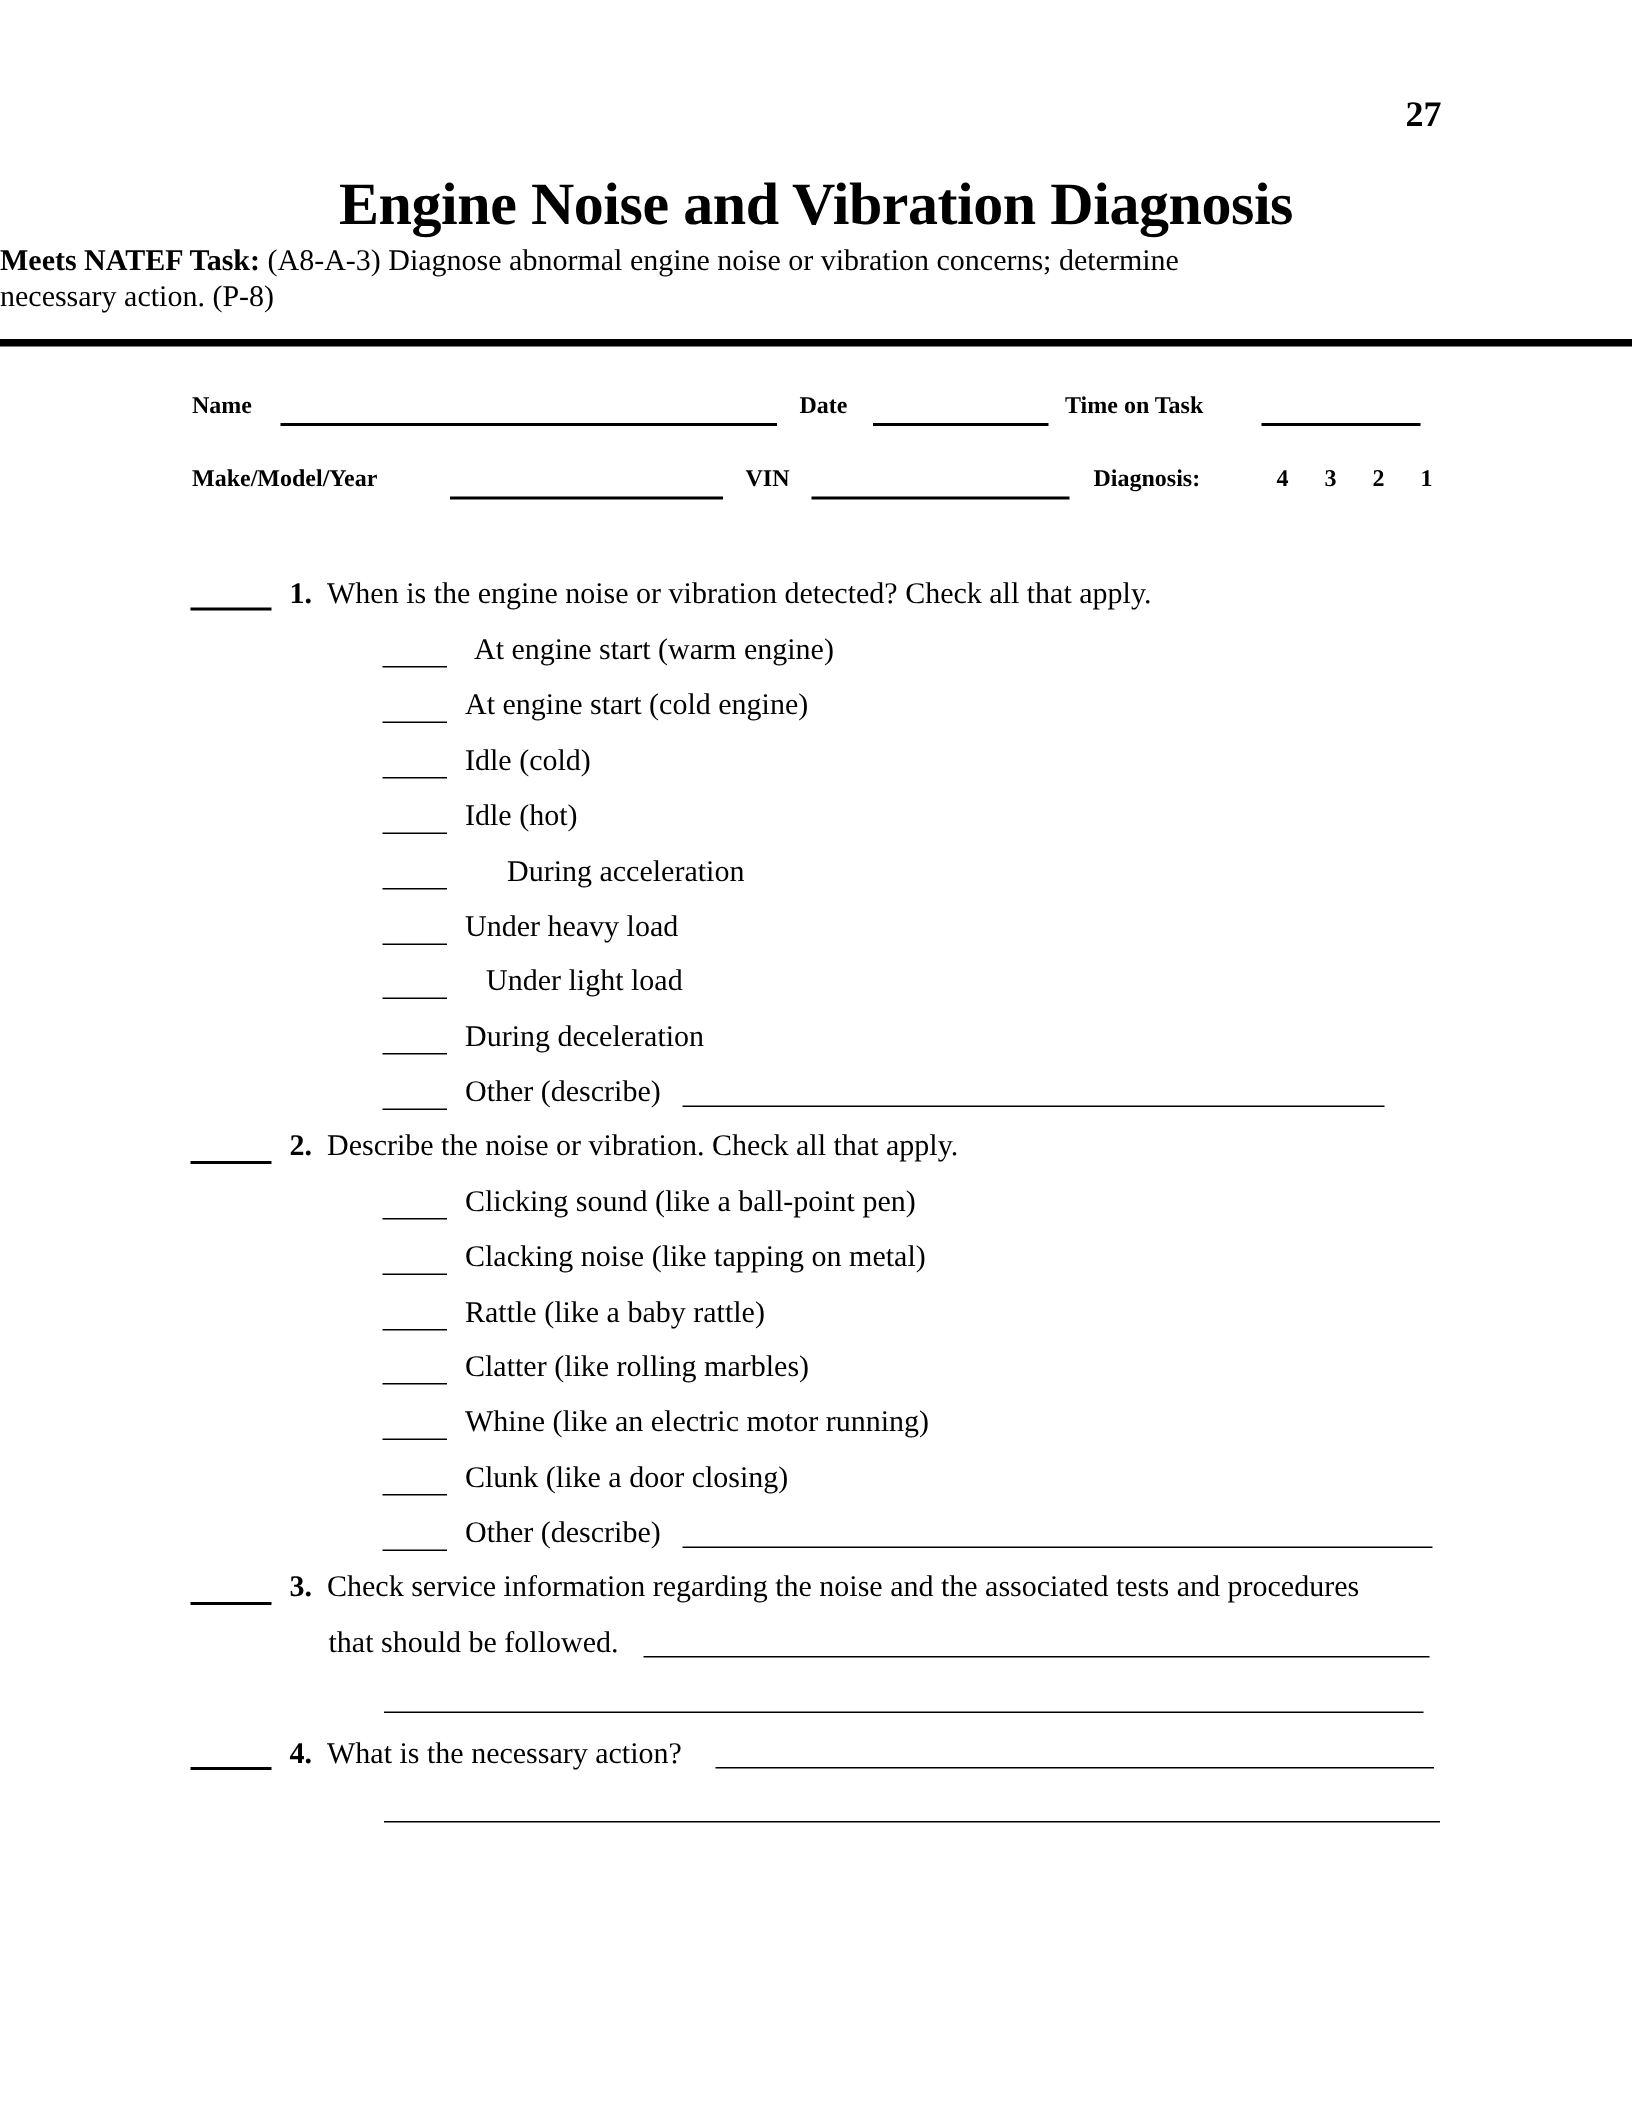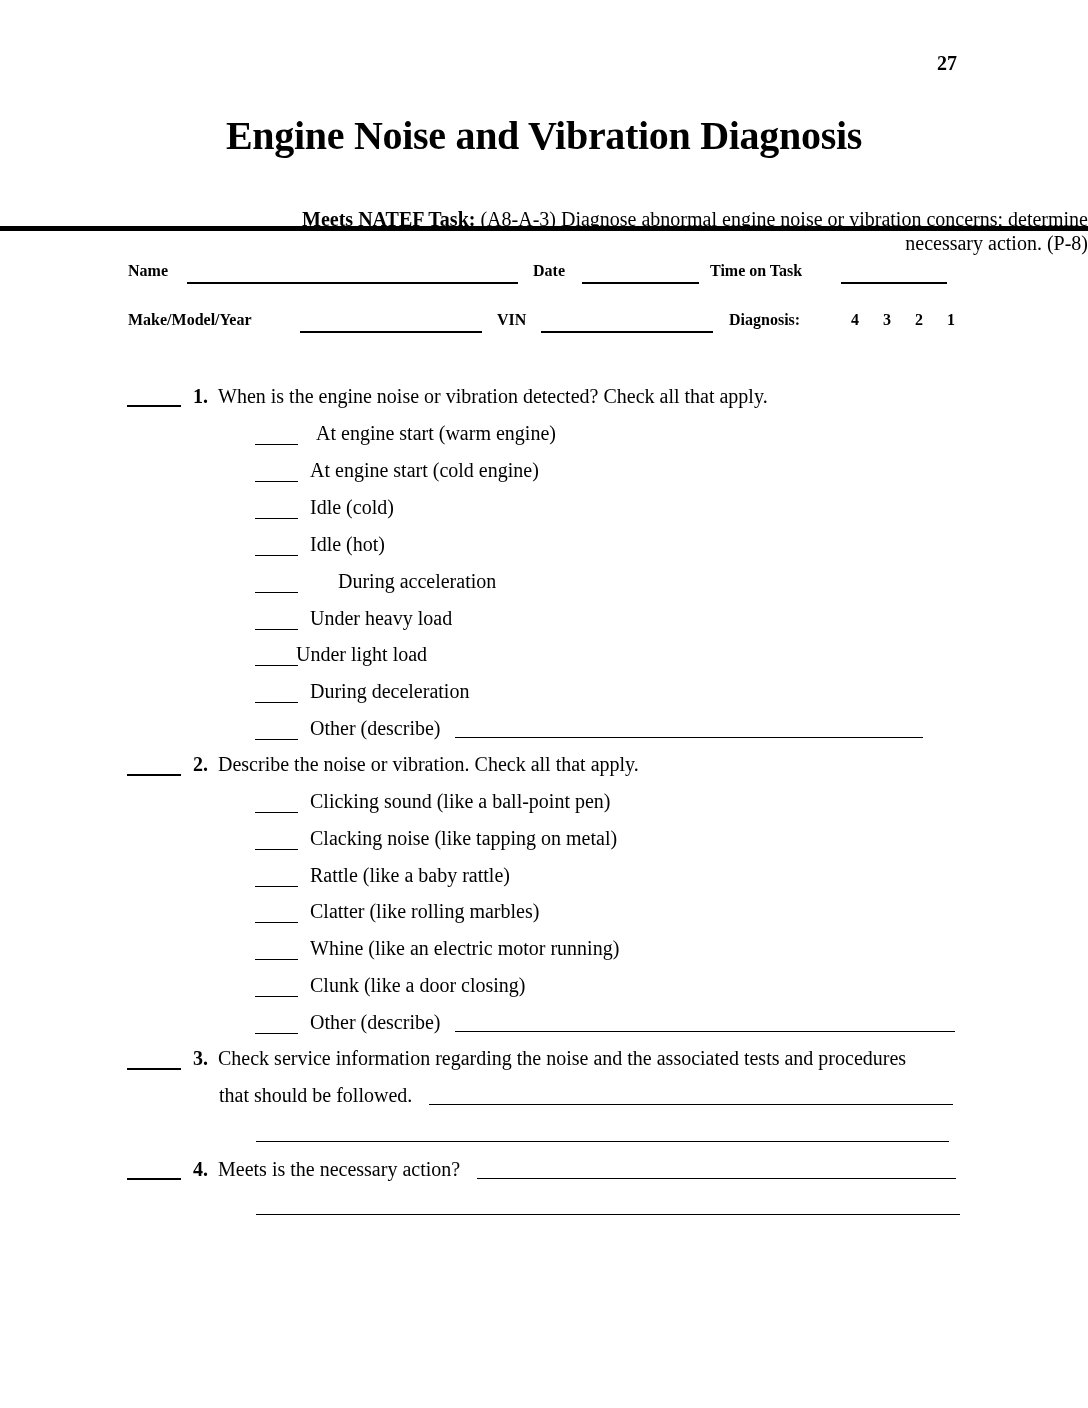--- a/index.html
+++ b/index.html
@@ -1,27 +1,27 @@
 <!DOCTYPE html>
 <html><head>
   <meta charset="utf-8">
   <style>
     html, body { margin: 0; padding: 0; background: #ffffff; }
     body {
       width: 1088px; height: 1408px; position: relative; overflow: hidden;
       font-family: "Liberation Serif", "DejaVu Serif", serif; color: #000;
     }
     .abs { position: absolute; white-space: nowrap; }
-    .page-number { left: 937px; top: 52px; font-size: 20px; font-weight: bold; }
+    .page-number { left: 937px; top: 64px; font-size: 24px; font-weight: bold; }
     .title {
       left: 0; width: 1088px; top: 112px; text-align: center;
       font-size: 40px; font-weight: bold; letter-spacing: -0.3px;
     }
     .task-line {
-      left: 0; width: 1088px; text-align: right; font-size: 20px; margin-top: 45px;
+      left: 0; width: 1088px; text-align: left; font-size: 20px;
     }
     .task-line1 { top: 163px; }
     .task-line2 { top: 187px; }
     .task-line b { font-weight: bold; }
     .divider { left: 0; width: 1088px; top: 226px; height: 5px; background: #000; }
 
     .hdr { font-size: 16px; font-weight: bold; }
     .uline { position: absolute; height: 0; border-bottom: 1.5px solid #000; }
     .uline.bold { border-bottom-width: 2px; }
 
@@ -71,21 +71,21 @@
   <div class="uline" style="left:255px; top:555px; width:43px;"></div>
   <div class="abs opt" style="left:310px; top:533px;">Idle (hot)</div>
 
   <div class="uline" style="left:255px; top:592px; width:43px;"></div>
   <div class="abs opt" style="left:310px; top:570px;margin-left:28px;">During acceleration</div>
 
   <div class="uline" style="left:255px; top:629px; width:43px;"></div>
   <div class="abs opt" style="left:310px; top:607px;">Under heavy load</div>
 
   <div class="uline" style="left:255px; top:665px; width:43px;"></div>
-  <div class="abs opt" style="left:296px; top:643px;text-align:right;">Under light load</div>
+  <div class="abs opt" style="left:324px; top:643px;text-align:right;">Under light load</div>
 
   <div class="uline" style="left:255px; top:702px; width:43px;"></div>
   <div class="abs opt" style="left:310px; top:680px;">During deceleration</div>
 
   <div class="uline" style="left:255px; top:739px; width:43px;"></div>
   <div class="abs opt" style="left:310px; top:717px;">Other (describe)</div>
   <div class="uline" style="left:455px; top:737px; width:468px;"></div>
 </div>
 
 <div class="uline bold" style="left:127px; top:774px; width:54px;"></div>
@@ -115,15 +115,15 @@
   <div class="uline" style="left:455px; top:1031px; width:500px;"></div>
 </div>
 
 <div class="uline bold" style="left:127px; top:1068px; width:54px;"></div>
 <div class="abs qtext" style="left:193px; top:1047px;"><span class="qnum">3.</span>&nbsp;&nbsp;<span>Check service information regarding the noise and the associated tests and procedures</span></div>
 <div class="abs qtext" style="left:219px; top:1084px;">that should be followed.</div>
 <div class="uline" style="left:429px; top:1104px; width:524px;"></div>
 <div class="uline" style="left:256px; top:1141px; width:693px;"></div>
 
 <div class="uline bold" style="left:127px; top:1178px; width:54px;"></div>
-<div class="abs qtext" style="left:193px; top:1158px;"><span class="qnum">4.</span>&nbsp;&nbsp;<span>Meets is the necessary action?</span></div>
+<div class="abs qtext" style="left:193px; top:1158px;"><span class="qnum">4.</span>&nbsp;&nbsp;<span>What is the necessary action?</span></div>
 <div class="uline" style="left:477px; top:1178px; width:479px;"></div>
 <div class="uline" style="left:256px; top:1214px; width:704px;"></div>
 
 </body></html>

